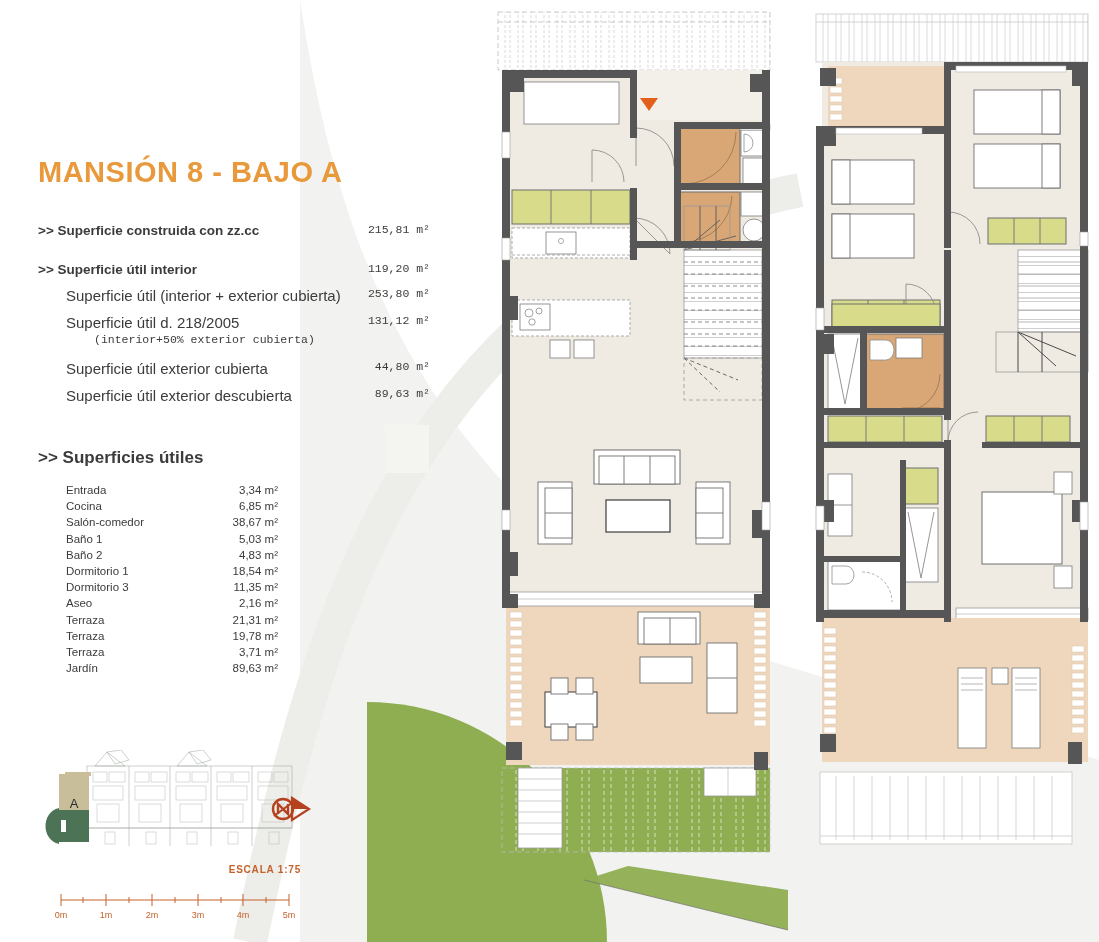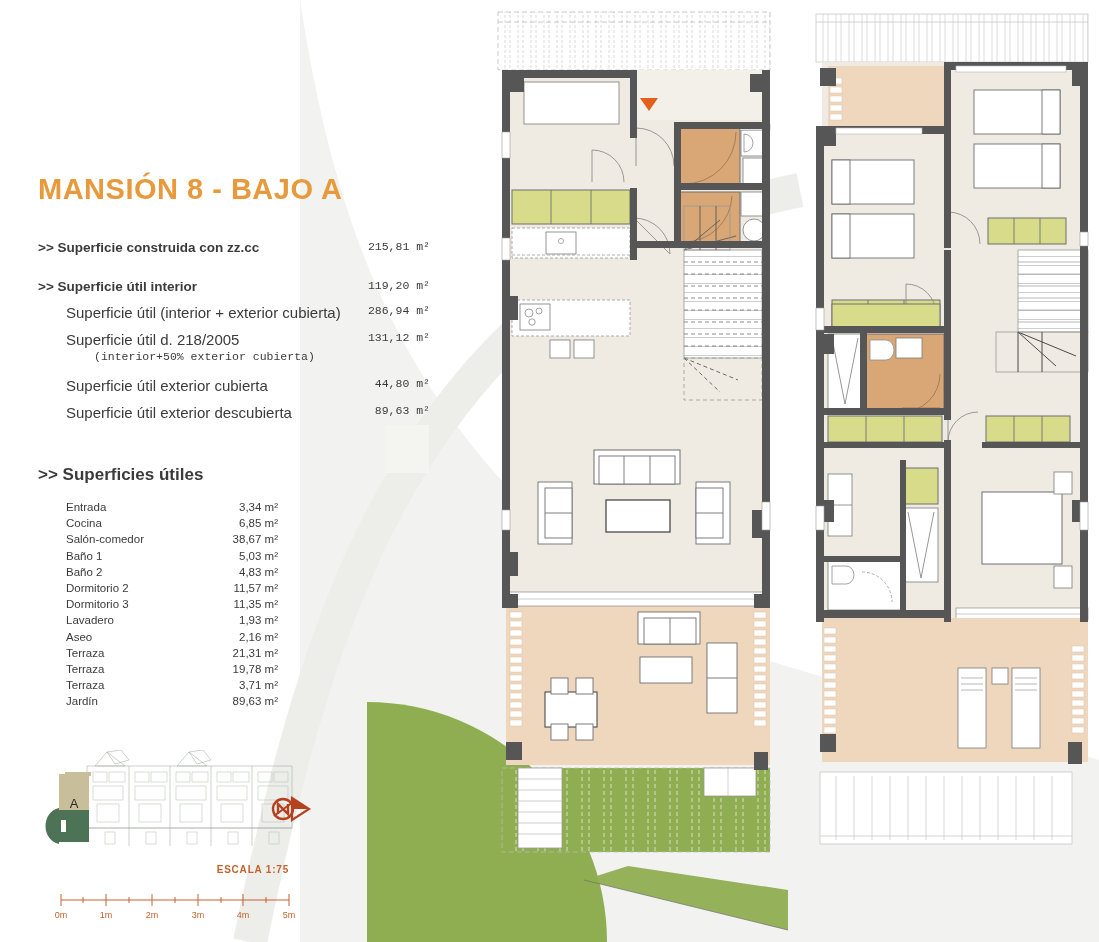--- a/index.html
+++ b/index.html
@@ -17,21 +17,21 @@
     background: #ffffff;
     overflow: hidden;
   }
 
   
   .bg-layer { position: absolute; inset: 0; overflow: hidden; pointer-events: none; }
 
   
   #info-panel {
     position: absolute;
-    left: 38px; top: 173px;
+    left: 38px; top: 156px;
     width: 430px;
   }
   #doc-title {
     font-size: 29px;
     font-weight: bold;
     color: #E8993B;
     letter-spacing: 0.5px;
     margin: 0 0 34px 0;
     white-space: nowrap;
   }
@@ -77,21 +77,21 @@
     width: 82px;
     text-align: right;
   }
 
   
   #keyplan { position: absolute; left: 45px; top: 750px; width: 260px; height: 110px; }
   #keyplan svg { display: block; }
   #north-arrow { position: absolute; left: 268px; top: 792px; width: 46px; height: 36px; }
   #scale-block { position: absolute; left: 55px; top: 868px; width: 250px; }
   #scale-label {
-    position: absolute; right: 16px; top: -4px;
+    position: absolute; right: 4px; top: -4px;
     font-size: 10px; font-weight: bold; color: #C4622C; letter-spacing: 0.8px;
   }
   #scale-bar { position: absolute; top: 22px; left: 0; }
   .scale-tick-label { font-size: 9px; fill: #C4622C; font-family: "Liberation Sans", sans-serif; }
 
   
   .plan { position: absolute; }
   #plan-ground { left: 488px; top: 0px; width: 300px; height: 942px; }
   #plan-upper  { left: 806px; top: 0px; width: 295px; height: 942px; }
   .plan svg { display: block; }
@@ -127,21 +127,21 @@
 
   <div class="sum-row">
     <span class="sum-label lvl1">&gt;&gt; Superficie útil interior</span>
     <span class="sum-value">119,20 m²</span>
   </div>
 
   <div class="gap-sm"></div>
 
   <div class="sum-row">
     <span class="sum-label lvl2">Superficie útil (interior + exterior cubierta)</span>
-    <span class="sum-value">286,94 m²</span>
+    <span class="sum-value">253,80 m²</span>
   </div>
 
   <div class="gap-sm"></div>
 
   <div class="sum-row">
     <span class="sum-label lvl2">Superficie útil  d. 218/2005</span>
     <span class="sum-value">131,12 m²</span>
   </div>
   <div class="sub-note">(interior+50% exterior cubierta)</div>
 
@@ -176,30 +176,26 @@
     </div>
     <div class="room-row">
       <span>Baño 1</span>
       <span class="room-value">5,03 m²</span>
     </div>
     <div class="room-row">
       <span>Baño 2</span>
       <span class="room-value">4,83 m²</span>
     </div>
     <div class="room-row">
-      <span>Dormitorio 2</span>
-      <span class="room-value">11,57 m²</span>
+      <span>Dormitorio 1</span>
+      <span class="room-value">18,54 m²</span>
     </div>
     <div class="room-row">
       <span>Dormitorio 3</span>
       <span class="room-value">11,35 m²</span>
-    </div>
-    <div class="room-row">
-      <span>Lavadero</span>
-      <span class="room-value">1,93 m²</span>
     </div>
     <div class="room-row">
       <span>Aseo</span>
       <span class="room-value">2,16 m²</span>
     </div>
     <div class="room-row">
       <span>Terraza</span>
       <span class="room-value">21,31 m²</span>
     </div>
     <div class="room-row">

